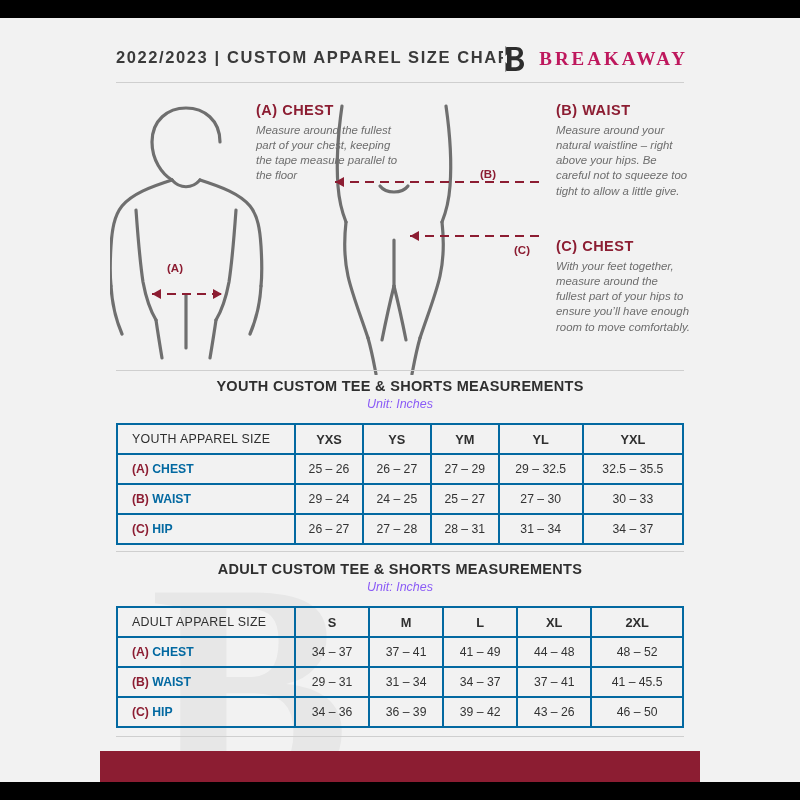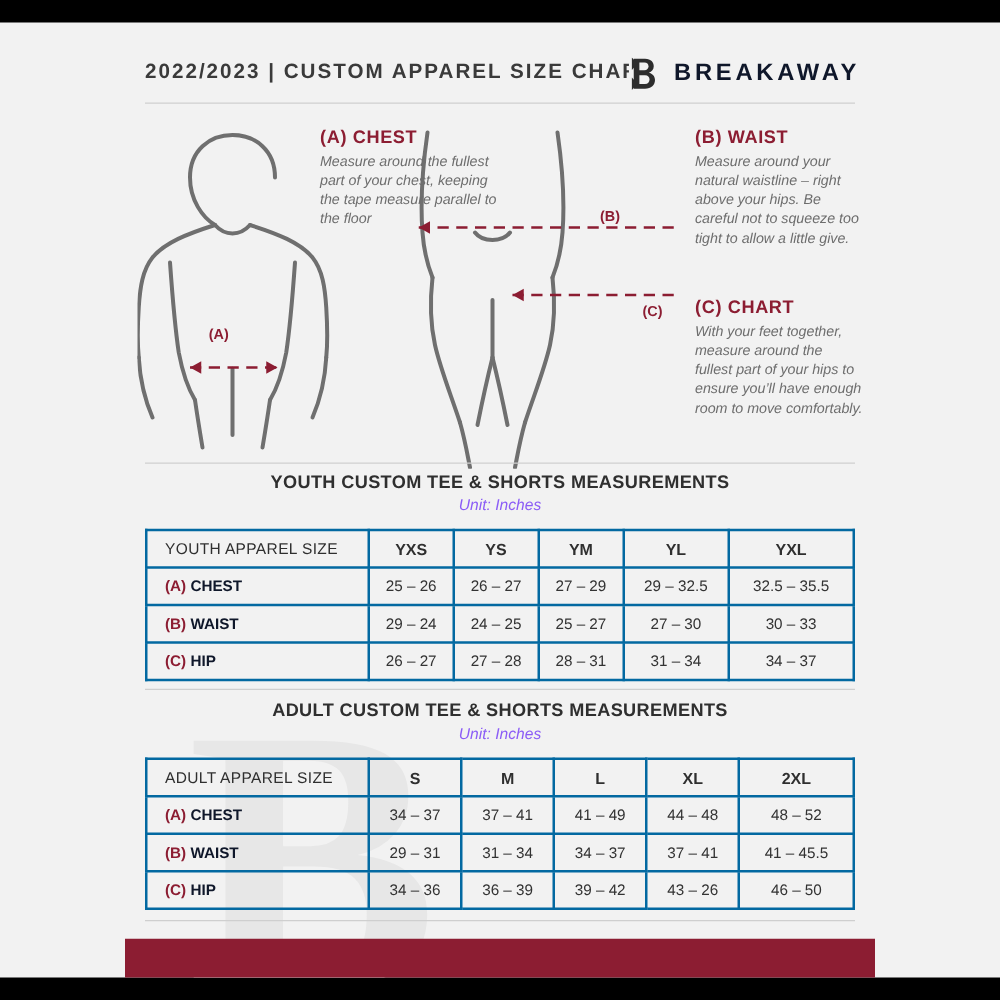--- a/index.html
+++ b/index.html
@@ -48,21 +48,22 @@
     gap: 14px;
   }
   .brand-mark {
     width: 22px; height: 26px;
     position: relative;
   }
   .brand-name {
     font-size: 19px;
     font-weight: 700;
     letter-spacing: 3px;
-    color: #0f172a;
+    color: #be185d;
+    font-family: Liberation Serif, serif;
   }
   .header-rule {
     position: absolute;
     left: 116px; top: 64px;
     width: 568px; height: 1px;
     background: #cfcfcf;
   }
 
   
   .illus {
@@ -130,21 +131,21 @@
   table.sizes th {
     font-weight: 700;
     font-size: 12.8px;
     color: #2f2f2f;
   }
   table.sizes th.hdr-label {
     font-weight: 400;
     font-size: 12.4px;
     letter-spacing: .3px;
   }
-  td.rowlabel b { font-weight: 700; color: #0f172a; }
+  td.rowlabel b { font-weight: 700; color: #0369a1; }
   td.rowlabel .tag { color: #8c1d32; font-weight: 700; }
 
   .footer-bar {
     position: absolute;
     left: 100px; top: 733px;
     width: 600px; height: 49px;
     background: #8c1d32;
   }
   .mid-rule {
     position: absolute;
@@ -236,21 +237,21 @@
     <div class="cap-title">(A) CHEST</div>
     <div class="cap-body">Measure around the fullest part of your chest, keeping the tape measure parallel to the floor</div>
   </div>
 
   <div class="cap" style="left:556px; top:84px; width:134px;">
     <div class="cap-title">(B) WAIST</div>
     <div class="cap-body">Measure around your natural waistline – right above your hips. Be careful not to squeeze too tight to allow a little give.</div>
   </div>
 
   <div class="cap" style="left:556px; top:220px; width:134px;">
-    <div class="cap-title">(C) CHART</div>
+    <div class="cap-title">(C) CHEST</div>
     <div class="cap-body">With your feet together, measure around the fullest part of your hips to ensure you’ll have enough room to move comfortably.</div>
   </div>
 
   <div class="mid-rule" style="top:352px;"></div>
 
   <div class="sec" style="top:360px;">
     <div class="sec-title">YOUTH CUSTOM TEE &amp; SHORTS MEASUREMENTS</div>
     <div class="sec-unit">Unit: Inches</div>
   </div>
 

